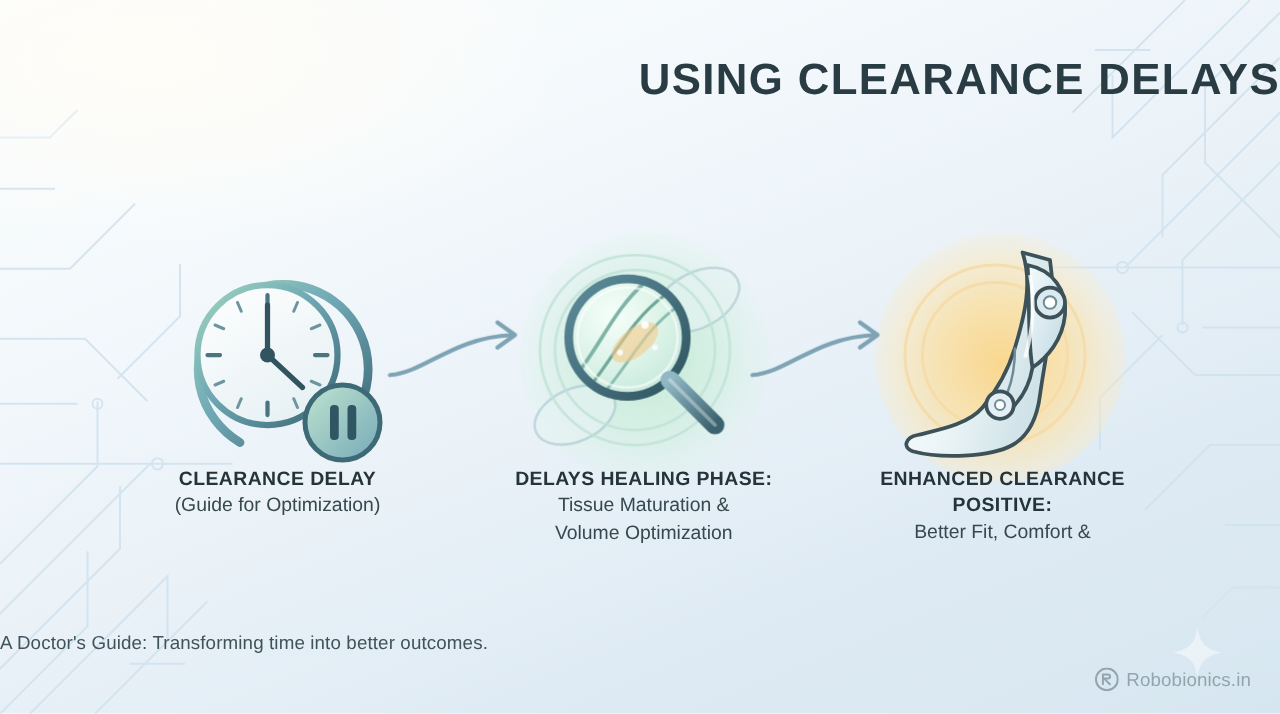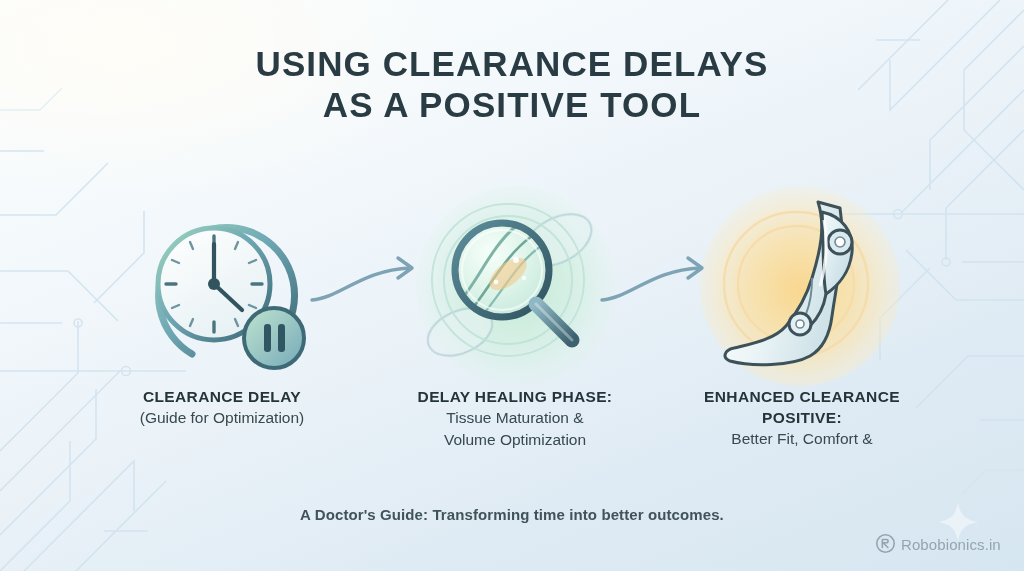--- a/index.html
+++ b/index.html
@@ -30,21 +30,21 @@
     height: 571px;
     pointer-events: none;
   }
 
   
   .title-block {
     position: absolute;
     top: 43px;
     left: 0;
     width: 1024px;
-    text-align: center;
+    text-align: right;
   }
   .title-line {
     color: #2a3c43;
     font-size: 35px;
     font-weight: bold;
     letter-spacing: 1.1px;
     line-height: 41px;
     white-space: nowrap;
   }
 
@@ -98,21 +98,21 @@
   .arrow {
     position: absolute;
     top: 238px;
   }
   .arrow.a0 { left: 306px; }
   .arrow.a1 { left: 596px; }
 
   
   .captions {
     position: absolute;
-    top: 386px;
+    top: 373px;
     left: 0;
     width: 856px;
     height: 92px;
   }
   .caption {
     position: absolute;
     top: 0;
     text-align: center;
     color: #2d3f46;
   }
@@ -133,25 +133,23 @@
     line-height: 22px;
     color: #37484f;
   }
 
   
   .footer-note {
     position: absolute;
     top: 506px;
     left: 0;
     width: 1024px;
-    text-align: center;
     color: #41535a;
     font-size: 15px;
     letter-spacing: 0.1px;
-    font-weight: bold;
   }
 
   
   .watermark {
     position: absolute;
     left: 876px;
     top: 534px;
     display: flex;
     align-items: flex-end;
     gap: 6px;
@@ -209,21 +207,20 @@
       <path d="M148 531 L104 531"></path>
       <path d="M0 151 L44 151"></path>
 
       <path d="M0 110 L40 110 L62 88" opacity="0.6"></path>
       <path d="M1024 470 L986 470 L962 494" opacity="0.6"></path>
     </g>
   </svg>
 
   <div class="title-block">
     <div class="title-line">USING CLEARANCE DELAYS</div>
-    <div class="title-line">AS A POSITIVE TOOL</div>
   </div>
 
   <div class="stages">
 
     <div class="stage-icon s0">
       <svg class="icon-svg" width="200" height="200" viewBox="0 0 200 200" xmlns="http://www.w3.org/2000/svg">
         <defs>
           <linearGradient id="clkRing" x1="0" y1="0" x2="1" y2="1">
             <stop offset="0%" stop-color="#9fd6c0"></stop>
             <stop offset="45%" stop-color="#6fa8b4"></stop>
@@ -370,21 +367,21 @@
     <path d="M6 62 C34 60 56 32 104 30" fill="none" stroke="#7ea3b4" stroke-width="3.4" stroke-linecap="round"></path>
     <path d="M92 20 L106 30 L92 40" fill="none" stroke="#7ea3b4" stroke-width="3.4" stroke-linecap="round" stroke-linejoin="round"></path>
   </svg>
 
   <div class="captions">
     <div class="caption c0">
       <div class="cap-head">CLEARANCE DELAY</div>
       <div class="cap-sub">(Guide for Optimization)</div>
     </div>
     <div class="caption c1">
-      <div class="cap-head">DELAY HEALING PHASE:</div>
+      <div class="cap-head">DELAYS HEALING PHASE:</div>
       <div class="cap-sub">Tissue Maturation &amp;</div>
       <div class="cap-sub">Volume Optimization</div>
     </div>
     <div class="caption c2">
       <div class="cap-head">ENHANCED CLEARANCE</div>
       <div class="cap-head">POSITIVE:</div>
       <div class="cap-sub">Better Fit, Comfort &amp;</div>
     </div>
   </div>
 

